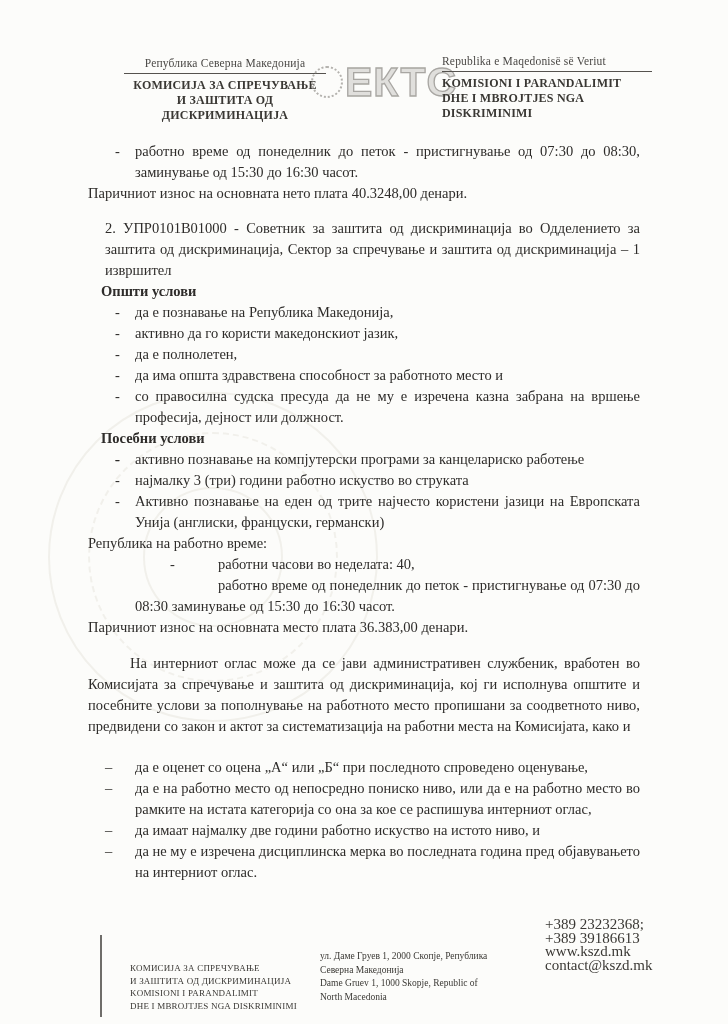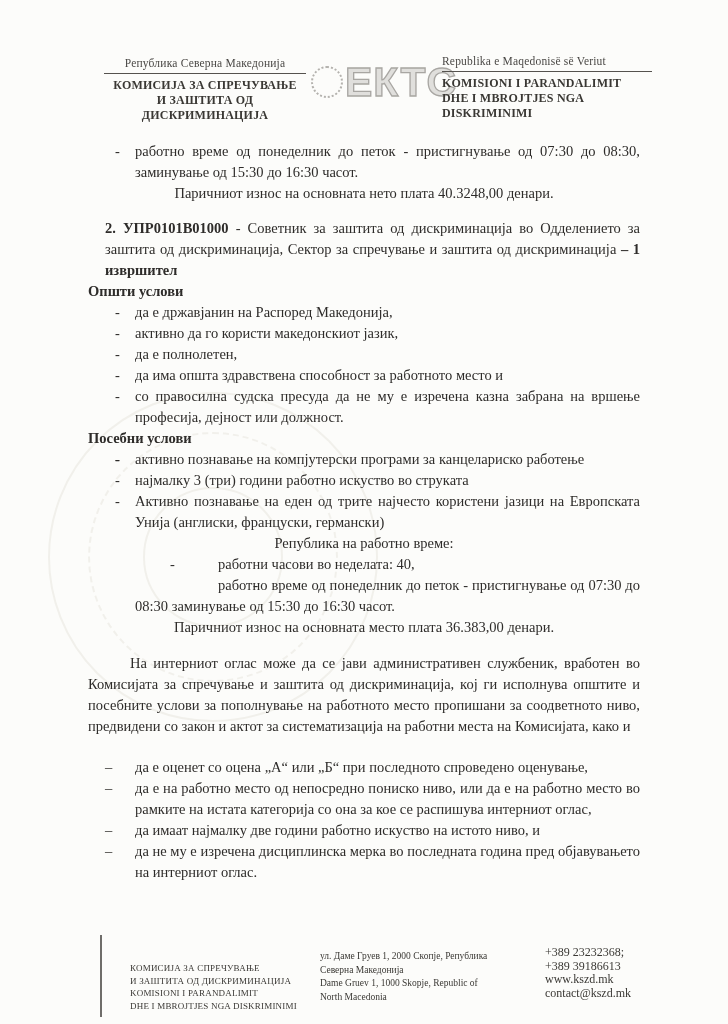--- a/index.html
+++ b/index.html
@@ -2,21 +2,21 @@
 <html><head>
 <meta charset="utf-8">
 <style>
   html,body{margin:0;padding:0;}
   body{background:#e8e8e8;font-family:"Liberation Serif", serif;}
   .page{
     position:relative;width:728px;height:1024px;margin:0 auto;
     background:#fcfcfa;overflow:hidden;color:#2e2c2a;
   }
   
-  .hdr-left{position:absolute;top:57px;left:104px;width:202px;text-align:center;}
+  .hdr-left{position:absolute;top:57px;left:124px;width:202px;text-align:center;}
   .hdr-right{position:absolute;top:55px;left:442px;width:210px;text-align:left;}
   .hdr-country{font-size:11.5px;color:#4a4845;letter-spacing:.2px;}
   .hdr-rule{border:0;border-top:1.6px solid #55524e;margin:4px 0 4px 0;}
   .hdr-org{font-weight:bold;font-size:12px;line-height:15px;color:#3a3834;letter-spacing:.2px;}
   .logo{position:absolute;top:62px;left:311px;display:flex;align-items:center;}
   .logo-circle{
     width:32px;height:32px;border:2.5px dotted #b4b2ae;border-radius:50%;
     margin-right:2px;box-sizing:border-box;
   }
   .logo-text{
@@ -30,38 +30,38 @@
   .watermark .c1{inset:0;}
   .watermark .c2{inset:40px;border-style:dashed;}
   .watermark .c3{inset:95px;}
   
   .doc{
     position:absolute;top:141px;left:88px;width:552px;
     font-size:14.5px;line-height:21px;text-align:justify;color:#2e2c2a;
   }
   .li{position:relative;padding-left:47px;}
   .li .mk{position:absolute;left:27px;top:0;}
-  .heading{font-weight:bold;text-align:left;}
+  .heading{font-weight:bold;text-align:left;margin-left:13px;}
   .pos-block{margin-left:17px;margin-top:14px;}
-  .pos-bold{font-weight:bold;}
-  .plain{text-align:center;}
+  .pos-bold{font-weight:normal;}
+  .plain{text-align:left;}
   .sched-li1{position:relative;padding-left:130px;text-align:left;}
   .sched-li1 .mk{position:absolute;left:82px;top:0;}
   .sched-li2{position:relative;padding-left:47px;text-indent:83px;}
   .sched-li2 .mk{position:absolute;left:82px;top:0;}
   .para{margin-top:15px;text-indent:42px;}
   .crit-list{margin-top:20px;}
   .crit-li{position:relative;padding-left:47px;}
   .crit-li .mk{position:absolute;left:17px;top:0;}
   
   .footer-bar{position:absolute;left:100px;top:935px;width:1.5px;height:82px;background:#6f6d6a;}
   .ft{position:absolute;color:#3a3834;}
   .ft-org{top:962px;left:130px;font-size:9px;line-height:12.5px;letter-spacing:.2px;}
   .ft-addr{top:950px;left:320px;font-size:9.5px;line-height:13.5px;}
-  .ft-contact{top:946px;left:545px;font-size:12px;line-height:13.5px;}
+  .ft-contact{top:918px;left:545px;font-size:15px;line-height:13.5px;}
 </style>
 </head>
 <body>
 
 <div class="page">
 
   <div class="hdr-left">
     <div class="hdr-country">Република Северна Македонија</div>
     <hr class="hdr-rule">
     <div class="hdr-org">КОМИСИЈА ЗА СПРЕЧУВАЊЕ</div>
@@ -93,21 +93,21 @@
       <span>работно време од понеделник до петок - пристигнување од 07:30 до 08:30, заминување од 15:30 до 16:30 часот.</span>
     </div>
     <div class="plain">Паричниот износ на основната нето плата 40.3248,00 денари.</div>
 
     <div class="pos-block">
       <span class="pos-bold">2. УПР0101В01000</span><span> - Советник за заштита од дискриминација во Одделението за заштита од дискриминација, Сектор за спречување и заштита од дискриминација </span><span class="pos-bold">– 1 извршител</span>
     </div>
 
     <div class="heading">Општи услови</div>
     <div>
-      <div class="li"><span class="mk">-</span><span>да е државјанин на Распоред Македонија,</span></div>
+      <div class="li"><span class="mk">-</span><span>да е познавање на Република Македонија,</span></div>
       <div class="li"><span class="mk">-</span><span>активно да го користи македонскиот јазик,</span></div>
       <div class="li"><span class="mk">-</span><span>да е полнолетен,</span></div>
       <div class="li"><span class="mk">-</span><span>да има општа здравствена способност за работното место и</span></div>
       <div class="li"><span class="mk">-</span><span>со правосилна судска пресуда да не му е изречена казна забрана на вршење професија, дејност или должност.</span></div>
     </div>
 
     <div class="heading">Посебни услови</div>
     <div>
       <div class="li"><span class="mk">-</span></div>
       <div class="li"><span class="mk">-</span><span>активно познавање на компјутерски програми за канцелариско работење</span></div>

